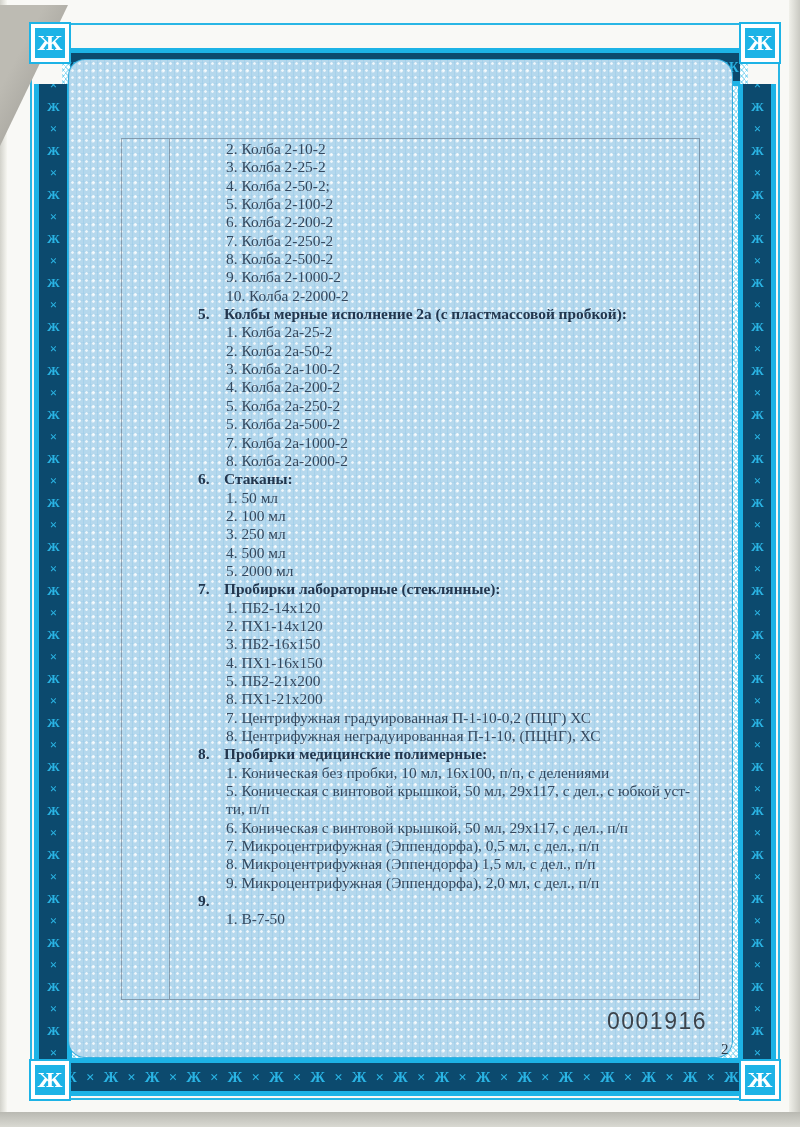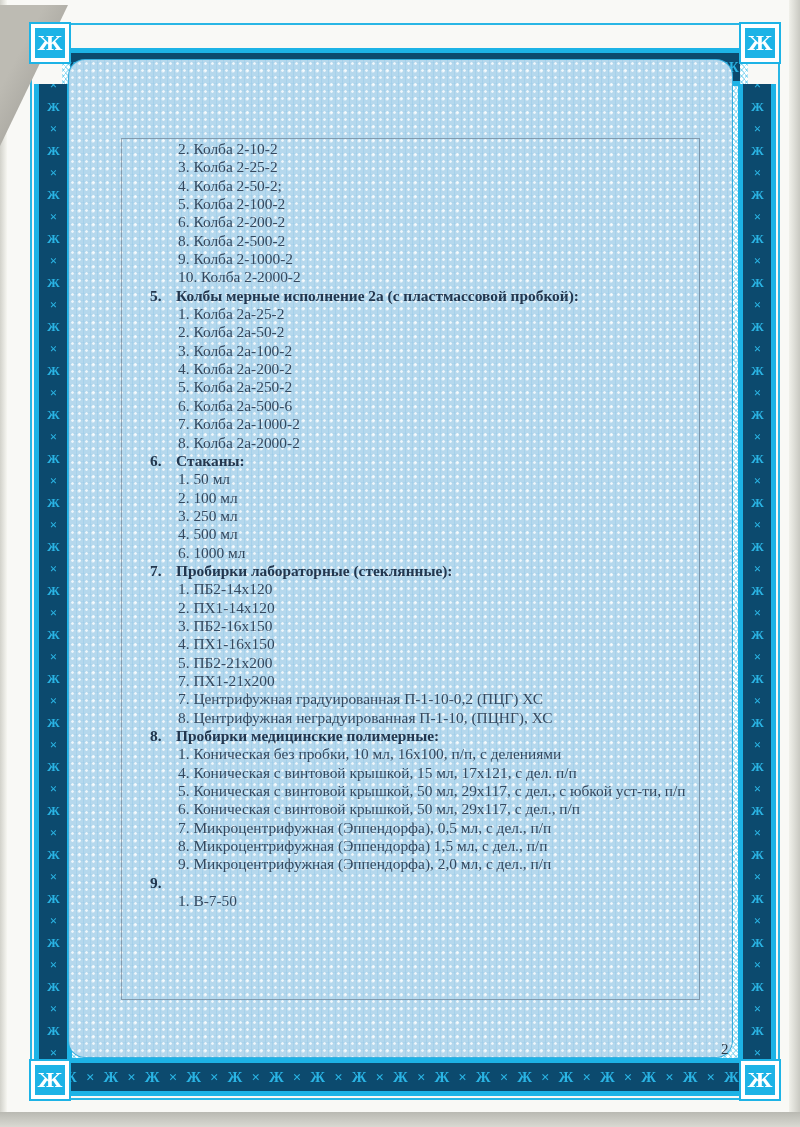--- a/index.html
+++ b/index.html
@@ -46,21 +46,21 @@
      border:1.6px solid rgba(35,168,220,.85);border-radius:17px;
      background-color:#b5d8ed;
      background-image:
        radial-gradient(circle,rgba(255,255,255,.8) .9px,rgba(255,255,255,0) 1.7px),
        radial-gradient(circle,rgba(255,255,255,.45) 1.3px,rgba(255,255,255,0) 2.2px),
        repeating-linear-gradient(90deg,rgba(150,200,232,.45) 0 1px,rgba(150,200,232,0) 1px 7px),
        repeating-linear-gradient(0deg,rgba(150,200,232,.30) 0 1px,rgba(150,200,232,0) 1px 7px);
      background-size:7px 7px,14px 14px,auto,auto;background-position:0 0,3px 4px,0 0,0 0;}
   
   .items-table{position:absolute;left:52px;top:78px;width:577px;height:860px;
-     border:1px solid rgba(90,104,120,.55);display:flex;flex-direction:column;}
+     border:1px solid rgba(90,104,120,.55);display:flex;}
   .col-narrow{width:47px;border-right:1px solid rgba(90,104,120,.55);}
   .col-main{flex:1;padding:1px 4px 0 0;color:#34485e;font-size:15.4px;line-height:18.35px;}
   .item{padding-left:56px;}
   .sec-header{display:flex;font-weight:bold;color:#22364e;}
   .sec-header .num{width:26px;padding-left:28px;flex:none;}
   .sec-header .title{max-width:452px;}
   
   .serial{position:absolute;left:498px;top:948px;width:180px;text-align:center;
      font-family:"Liberation Sans",sans-serif;font-size:23px;letter-spacing:1.5px;color:#3c434b;}
   .pagenum{position:absolute;left:652px;top:981px;font-size:15px;color:#2e3a48;}
@@ -107,74 +107,75 @@
     <div class="content">
       <div class="items-table">
         <div class="col-narrow"></div>
         <div class="col-main">
           <div id="leading-items">
               <div class="item">2. Колба 2-10-2</div>
               <div class="item">3. Колба 2-25-2</div>
               <div class="item">4. Колба 2-50-2;</div>
               <div class="item">5. Колба 2-100-2</div>
               <div class="item">6. Колба 2-200-2</div>
+              <div class="item">7. Колба 2-250-2</div>
               <div class="item">8. Колба 2-500-2</div>
               <div class="item">9. Колба 2-1000-2</div>
               <div class="item">10. Колба 2-2000-2</div>
             </div>
           <div id="sections">
               <div class="sec-header">
                 <span class="num">5.</span>
                 <span class="title">Колбы мерные исполнение 2а (с пластмассовой пробкой):</span>
               </div>
               <div class="item">1. Колба 2а-25-2</div>
               <div class="item">2. Колба 2а-50-2</div>
               <div class="item">3. Колба 2а-100-2</div>
               <div class="item">4. Колба 2а-200-2</div>
               <div class="item">5. Колба 2а-250-2</div>
-              <div class="item">6. Колба 2а-500-6</div>
+              <div class="item">5. Колба 2а-500-2</div>
               <div class="item">7. Колба 2а-1000-2</div>
               <div class="item">8. Колба 2а-2000-2</div>
               <div class="sec-header">
                 <span class="num">6.</span>
                 <span class="title">Стаканы:</span>
               </div>
               <div class="item">1. 50 мл</div>
               <div class="item">2. 100 мл</div>
               <div class="item">3. 250 мл</div>
               <div class="item">4. 500 мл</div>
-              <div class="item">6. 1000 мл</div>
+              <div class="item">5. 2000 мл</div>
               <div class="sec-header">
                 <span class="num">7.</span>
                 <span class="title">Пробирки лабораторные (стеклянные):</span>
               </div>
               <div class="item">1. ПБ2-14х120</div>
               <div class="item">2. ПХ1-14х120</div>
               <div class="item">3. ПБ2-16х150</div>
               <div class="item">4. ПХ1-16х150</div>
               <div class="item">5. ПБ2-21х200</div>
-              <div class="item">7. ПХ1-21х200</div>
+              <div class="item">8. ПХ1-21х200</div>
               <div class="item">7. Центрифужная градуированная П-1-10-0,2 (ПЦГ) ХС</div>
               <div class="item">8. Центрифужная неградуированная П-1-10, (ПЦНГ), ХС</div>
               <div class="sec-header">
                 <span class="num">8.</span>
                 <span class="title">Пробирки медицинские полимерные:</span>
               </div>
               <div class="item">1. Коническая без пробки, 10 мл, 16х100, п/п, с делениями</div>
-              <div class="item">4. Коническая с винтовой крышкой, 15 мл, 17х121, с дел. п/п</div>
               <div class="item">5. Коническая с винтовой крышкой, 50 мл, 29х117, с дел., с юбкой уст-ти, п/п</div>
               <div class="item">6. Коническая с винтовой крышкой, 50 мл, 29х117, с дел., п/п</div>
               <div class="item">7. Микроцентрифужная (Эппендорфа), 0,5 мл, с дел., п/п</div>
               <div class="item">8. Микроцентрифужная (Эппендорфа) 1,5 мл, с дел., п/п</div>
               <div class="item">9. Микроцентрифужная (Эппендорфа), 2,0 мл, с дел., п/п</div>
               <div class="sec-header">
                 <span class="num">9.</span>
               </div>
               <div class="item">1. В-7-50</div>
             </div>
         </div>
       </div>
+      <div class="serial">0001916</div>
       <div class="pagenum">2</div>
     </div>
   </div>
 
   <div class="fold"></div>
 </div>
 
 </body></html>

